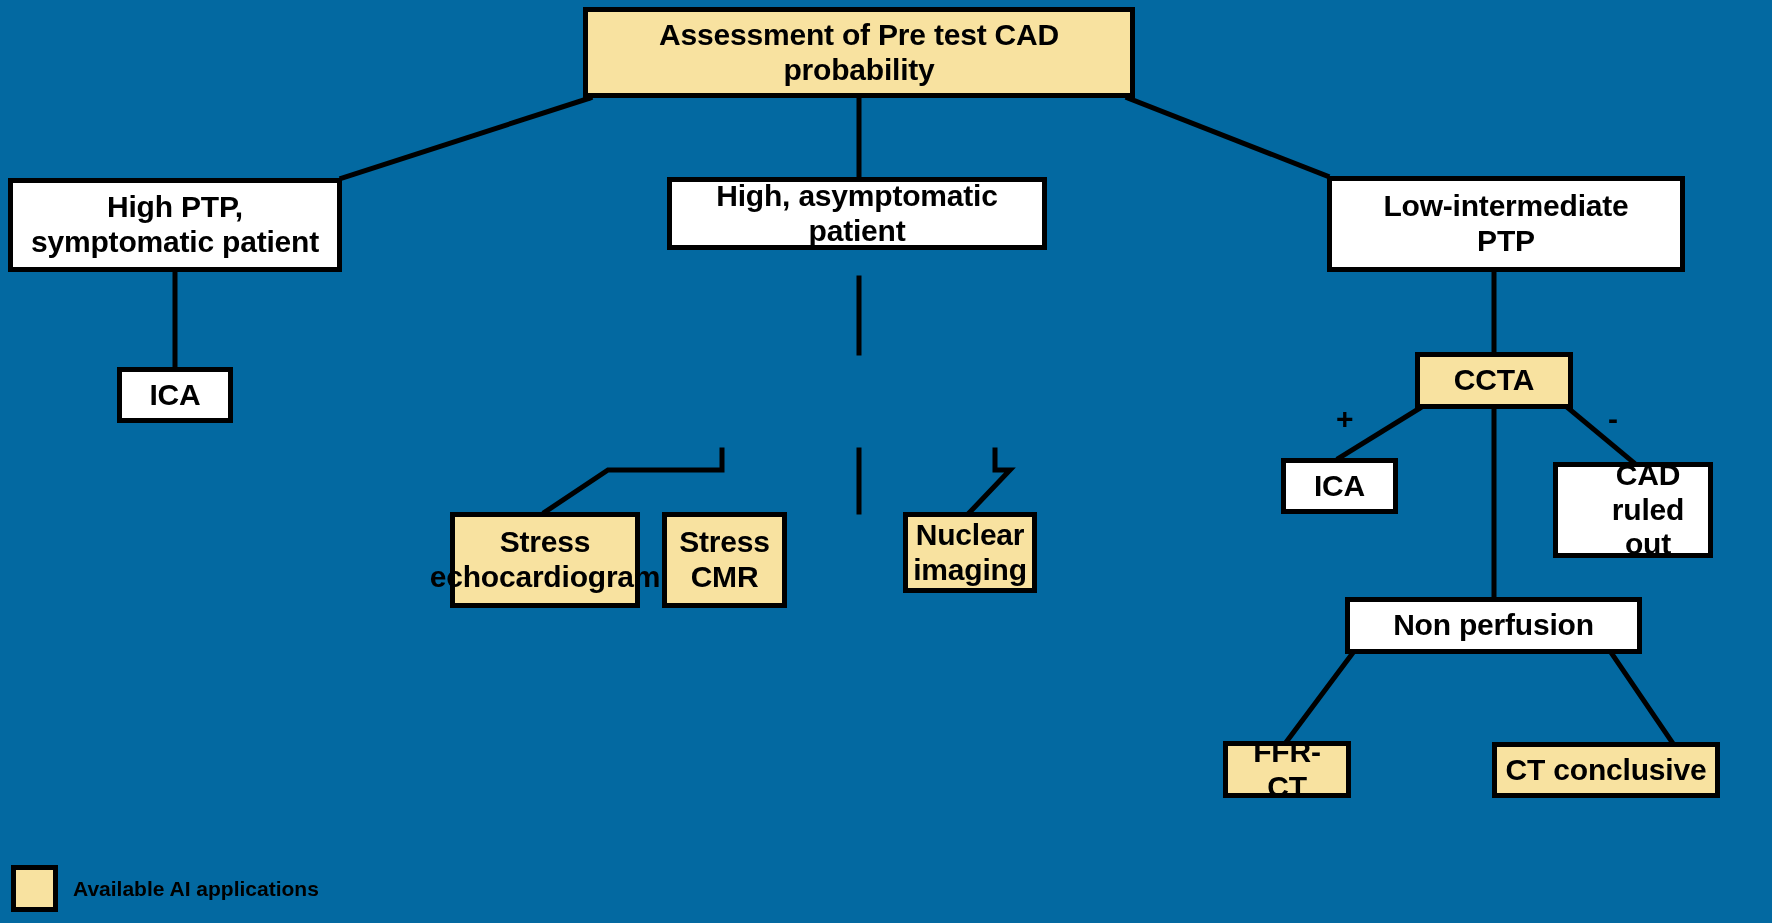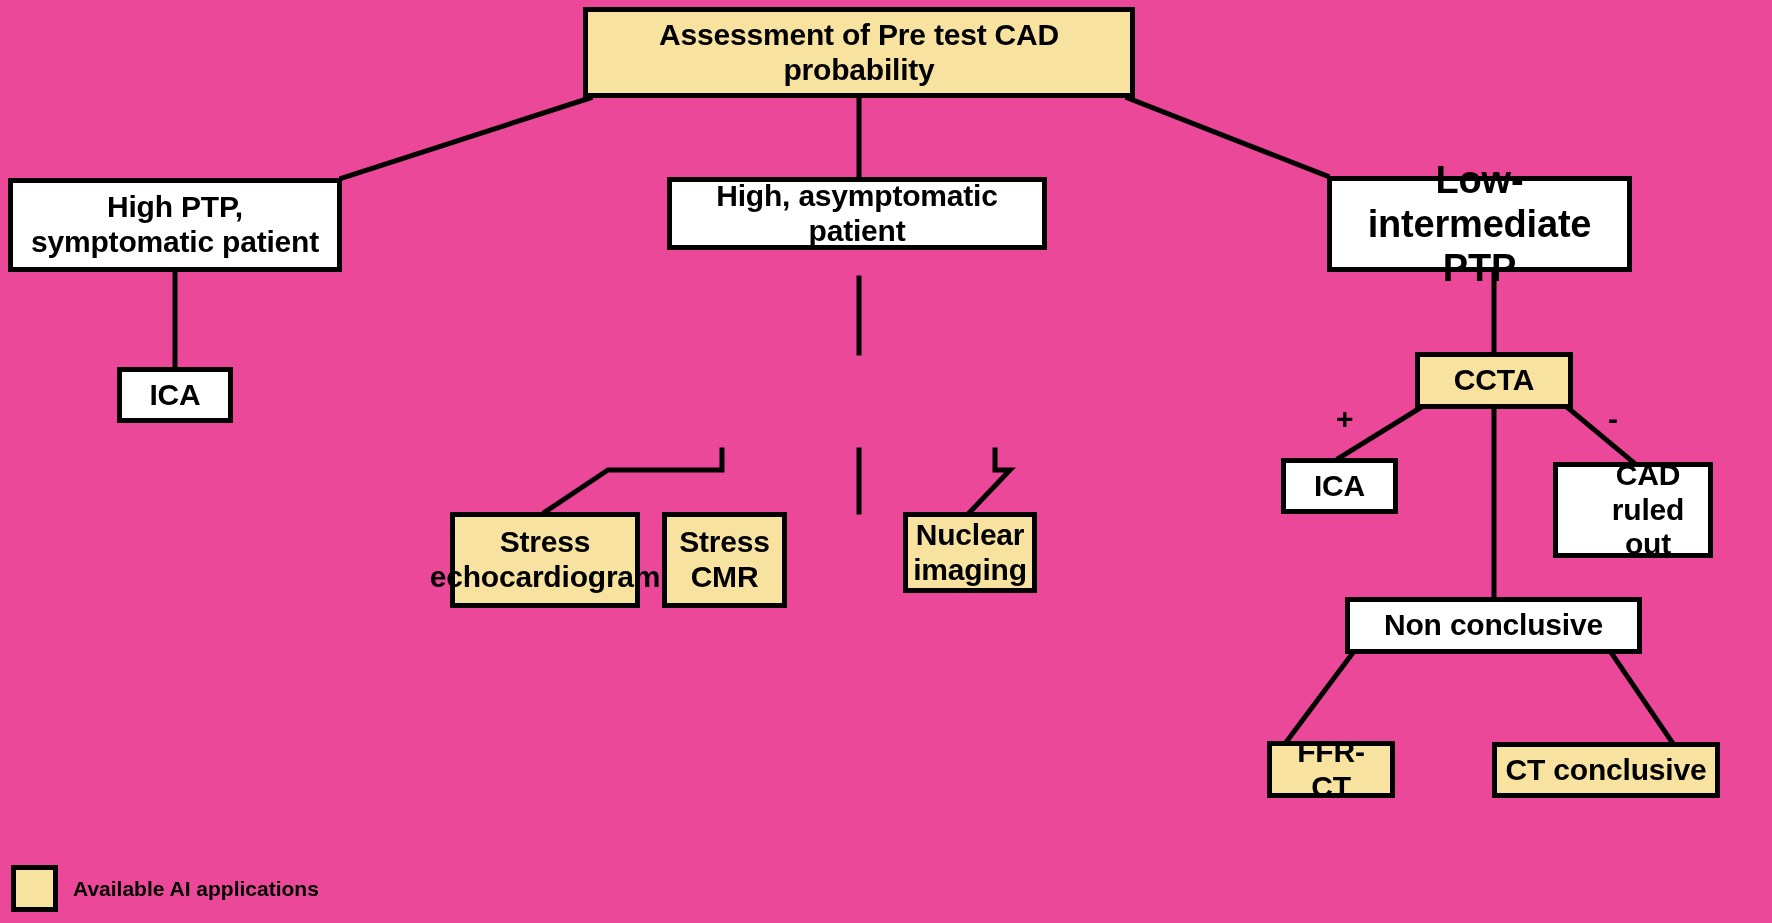--- a/index.html
+++ b/index.html
@@ -8,21 +8,21 @@
     padding: 0;
     background: #ffffff;
   }
   body {
     font-family: "Liberation Sans", sans-serif;
   }
   #canvas {
     position: relative;
     width: 1772px;
     height: 923px;
-    background: #ec4899;
+    background: #0369a1;
     overflow: hidden;
   }
   #edges {
     position: absolute;
     left: 0;
     top: 0;
     width: 1772px;
     height: 923px;
     pointer-events: none;
   }
@@ -111,38 +111,38 @@
 echocardiogram</span>
     </div>
     <div class="node yellow" style="left: 662px; top: 512px; width: 125px; height: 96px; font-size: 30px;">
       <span class="node-label">Stress
 CMR</span>
     </div>
     <div class="node yellow" style="left: 903px; top: 512px; width: 134px; height: 81px; font-size: 30px;">
       <span class="node-label">Nuclear
 imaging</span>
     </div>
-    <div class="node" style="left: 1327px; top: 176px; width: 305px; height: 96px; font-size: 38px;">
+    <div class="node" style="left: 1327px; top: 176px; width: 358px; height: 96px; font-size: 30px;">
       <span class="node-label">Low-intermediate
 PTP</span>
     </div>
     <div class="node yellow" style="left: 1415px; top: 352px; width: 158px; height: 57px; font-size: 30px;">
       <span class="node-label">CCTA</span>
     </div>
     <div class="node" style="left: 1281px; top: 458px; width: 117px; height: 56px; font-size: 30px;">
       <span class="node-label">ICA</span>
     </div>
     <div class="node" style="left: 1553px; top: 462px; width: 160px; height: 96px; font-size: 30px; padding-left: 36px;">
       <span class="node-label">CAD
 ruled out</span>
     </div>
     <div class="node" style="left: 1345px; top: 597px; width: 297px; height: 57px; font-size: 30px;">
-      <span class="node-label">Non conclusive</span>
+      <span class="node-label">Non perfusion</span>
     </div>
-    <div class="node yellow" style="left: 1223px; top: 741px; width: 128px; height: 57px; font-size: 30px; margin-left: 44px;">
+    <div class="node yellow" style="left: 1223px; top: 741px; width: 128px; height: 57px; font-size: 30px;">
       <span class="node-label">FFR-CT</span>
     </div>
     <div class="node yellow" style="left: 1492px; top: 742px; width: 228px; height: 56px; font-size: 30px;">
       <span class="node-label">CT conclusive</span>
     </div>
     <div class="sign" style="left: 1336px; top: 404px; font-size: 30px;">+</div>
     <div class="sign" style="left: 1608px; top: 404px; font-size: 30px;">-</div>
     <div class="legend-swatch" style="left: 11px; top: 865px; width: 47px; height: 47px;"></div>
     <div class="legend-text" style="left: 73px; top: 877px; font-size: 21px;">Available AI applications</div>
   </div>

